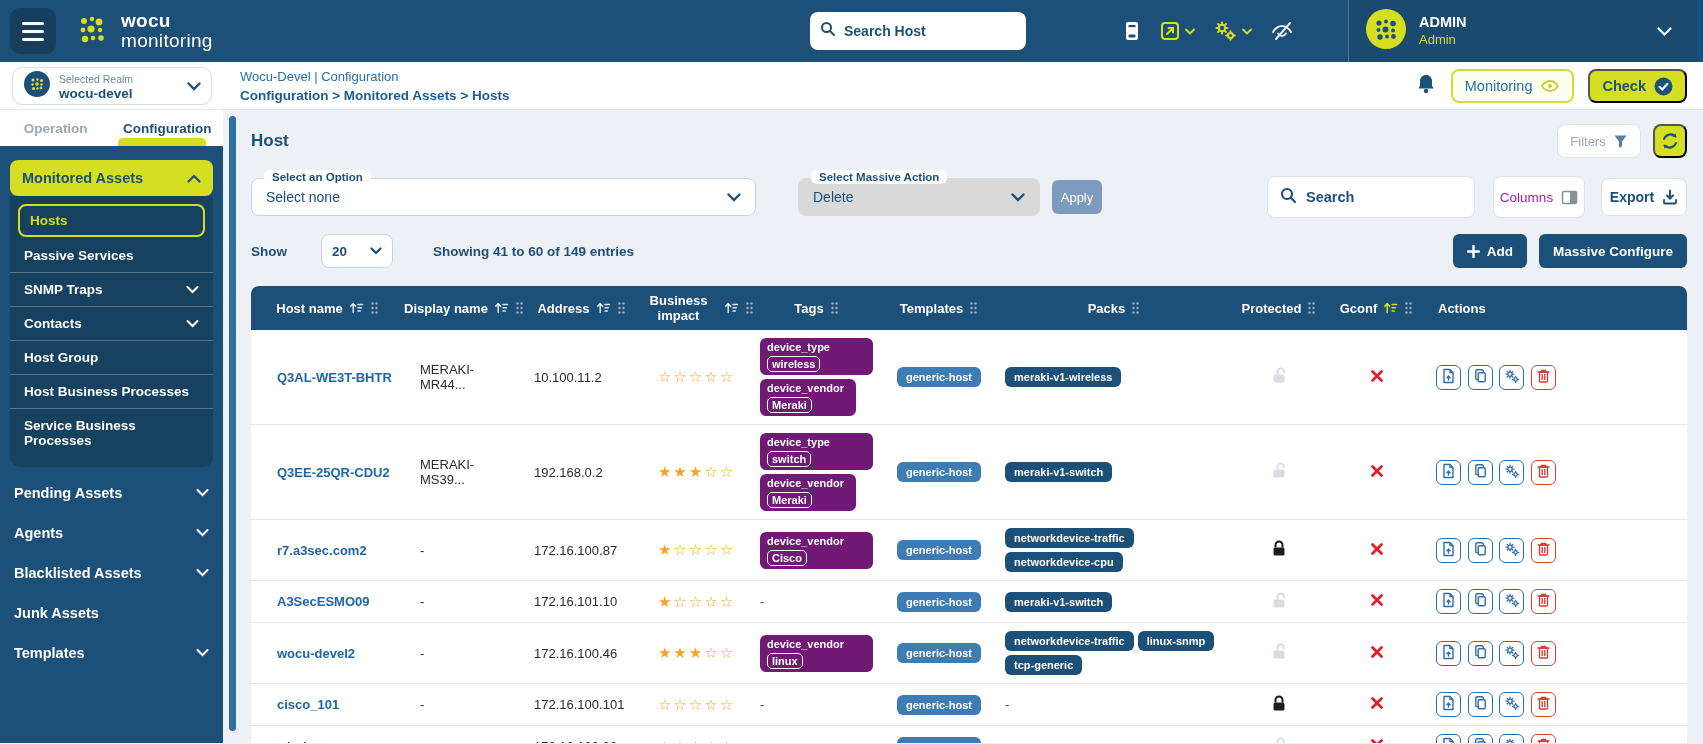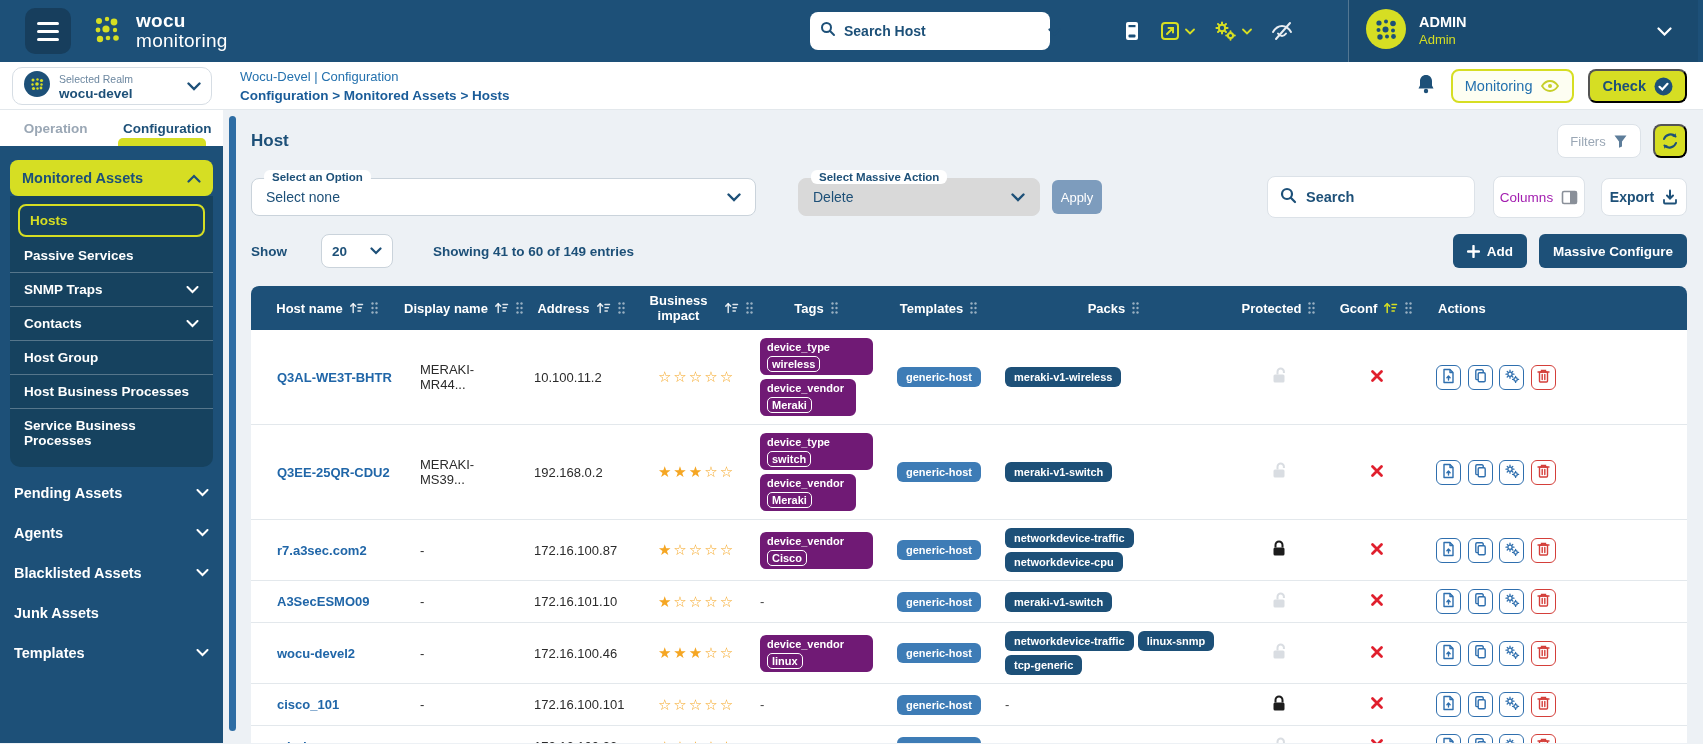--- a/index.html
+++ b/index.html
@@ -1,27 +1,27 @@
 <!DOCTYPE html>
 <html><head>
 <meta charset="utf-8">
 <style>
   * { box-sizing: border-box; margin: 0; padding: 0; }
   html,body { width:1703px; height:744px; overflow:hidden; }
   body { font-family:"Liberation Sans", sans-serif; background:#edf1f5; position:relative; }
 
   
-  .navbar { height:62px; background:#1d5078; position:relative; display:flex; align-items:center;padding-left:15px; }
+  .navbar { height:62px; background:#1d5078; position:relative; display:flex; align-items:center; }
   .hamburger { width:46px; height:46px; margin-left:10px; background:#173e5d; border-radius:10px;
     display:flex; flex-direction:column; justify-content:center; align-items:center; gap:5px; cursor:pointer; }
   .hamburger i { display:block; width:22px; height:3px; background:#fff; border-radius:2px; }
   .logo { display:flex; align-items:center; gap:9px; margin-left:20px; }
   .logo-text { color:#fff; font-size:19px; line-height:20px; letter-spacing:.3px; }
   .logo-text .l1 { font-weight:bold; display:block; }
-  .nav-search { position:absolute; left:810px; top:12px; width:240px; height:38px; background:#fff;
+  .nav-search { position:absolute; left:810px; top:12px; width:216px; height:38px; background:#fff;
     border-radius:8px; display:flex; align-items:center; padding:0 10px; gap:8px; }
   .nav-search input { flex:1; border:none; outline:none; font-size:14px; font-weight:bold; color:#1d5078;
     font-family:"Liberation Sans",sans-serif; background:transparent; }
   .nav-search input::placeholder { color:#1d5078; opacity:1; }
   .nav-icons { position:absolute; left:1122px; top:0; height:62px; display:flex; align-items:center; gap:17px; }
   .nav-ic { display:flex; align-items:center; gap:4px; cursor:pointer; }
   .nav-user { position:absolute; right:5px; top:0; height:62px; width:350px; display:flex; align-items:center;
     gap:12px; padding-left:16px; background:rgba(0,0,0,0.07); border-left:1px solid rgba(255,255,255,0.25); cursor:pointer; }
   .uname { color:#fff; font-weight:bold; font-size:14.5px; line-height:16px; }
   .urole { color:#d6de23; font-size:13px; }

